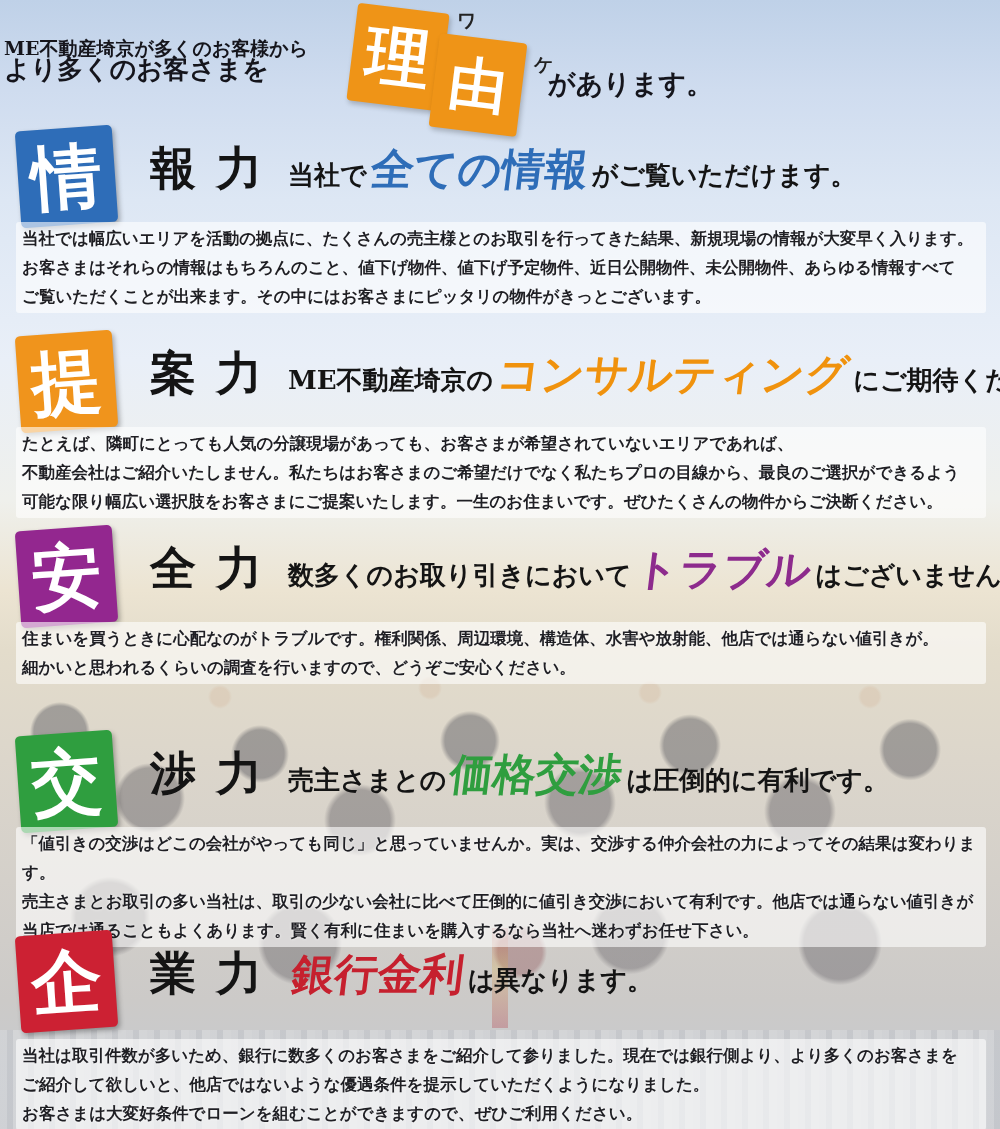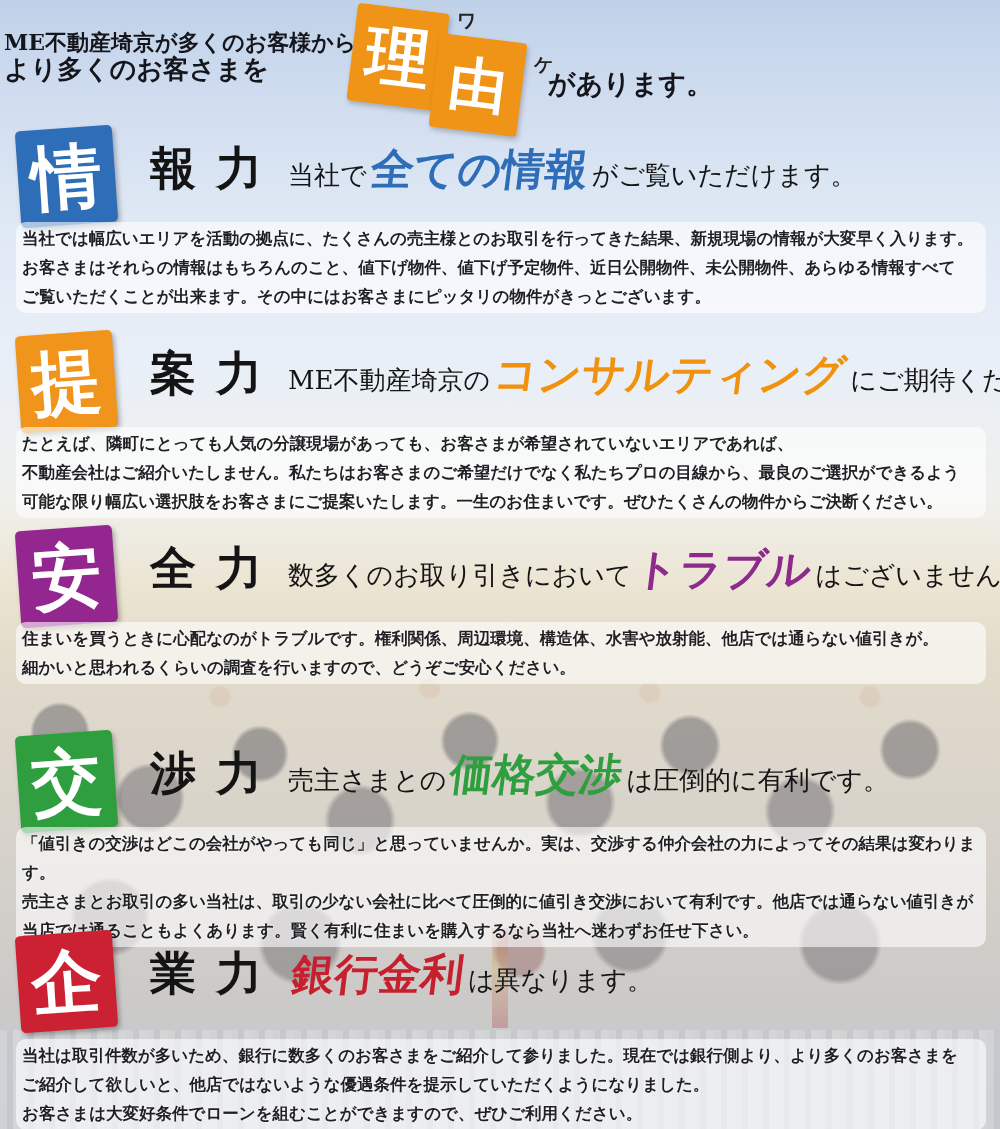--- a/index.html
+++ b/index.html
@@ -31,39 +31,39 @@
       radial-gradient(circle at 65% 21%, rgba(214,186,160,.9) 0 9px, transparent 12px),
       radial-gradient(circle at 87% 22%, rgba(214,186,160,.9) 0 9px, transparent 12px);}
   .curtain{position:absolute;left:0;top:1030px;width:1000px;height:99px;opacity:.55;
     background:repeating-linear-gradient(90deg,#d7d9dd 0 7px,#c3c6cc 7px 13px,#dcdee1 13px 21px);}
   .trophy{position:absolute;left:492px;top:928px;width:16px;height:100px;opacity:.30;
     background:linear-gradient(180deg,#b23240,#d8b45a 40%,#b23240);}
 
   .abs{position:absolute;}
   .serif{font-family:"DejaVu Serif", serif;}
 
-  .intro-line1{left:4px;top:28px;font-size:22px;font-weight:bold;color:#15151c;}
+  .intro-line1{left:4px;top:36px;font-size:19px;font-weight:bold;color:#15151c;}
   .intro-line2{left:4px;top:52px;font-size:26px;font-weight:bold;color:#15151c;}
   .reason-box{width:92px;height:98px;border-radius:4px;transform:rotate(7deg);
       box-shadow:2px 3px 5px rgba(0,0,0,.22);display:flex;align-items:center;justify-content:center;}
   .reason-char{color:#fff;font-weight:bold;font-size:64px;line-height:1;}
   .furigana{font-size:19px;font-weight:bold;color:#222;}
   .intro-suffix{left:548px;top:66px;font-size:27px;font-weight:bold;color:#15151c;}
 
   .section{position:absolute;left:0;width:1000px;height:200px;}
   .badge{position:absolute;left:18px;top:0;width:97px;height:97px;border-radius:5px;
       transform:rotate(-4deg);box-shadow:2px 3px 5px rgba(0,0,0,.3);
       display:flex;align-items:center;justify-content:center;}
   .badge-char{color:#fff;font-weight:bold;font-size:70px;line-height:1;}
   .heading{position:absolute;left:124px;top:10px;width:870px;display:flex;align-items:baseline;white-space:nowrap;}
   .title-rest{font-size:46px;font-weight:bold;color:#141414;letter-spacing:20px;margin-right:6px;margin-left:26px;}
-  .lead{font-size:26px;font-weight:normal;color:#141414;}
+  .lead{font-size:26px;font-weight:bold;color:#141414;}
   .hl{font-size:43px;font-weight:bold;display:inline-block;transform:skewX(-7deg);margin:0 4px;}
   .body-text{position:absolute;left:16px;top:94px;width:958px;font-size:16.5px;line-height:29px;
-      font-weight:bold;color:#1f1f24;background:rgba(255,255,255,.6);padding:2px 6px;border-radius:10px;
+      font-weight:bold;color:#1f1f24;background:rgba(255,255,255,.6);padding:2px 6px;border-radius:3px;
       text-shadow:0 0 3px rgba(255,255,255,.9);}
 </style>
 </head>
 <body>
 
 <div class="page">
   <div class="photo-band"></div>
   <div class="curtain"></div>
   <div class="trophy"></div>
 

